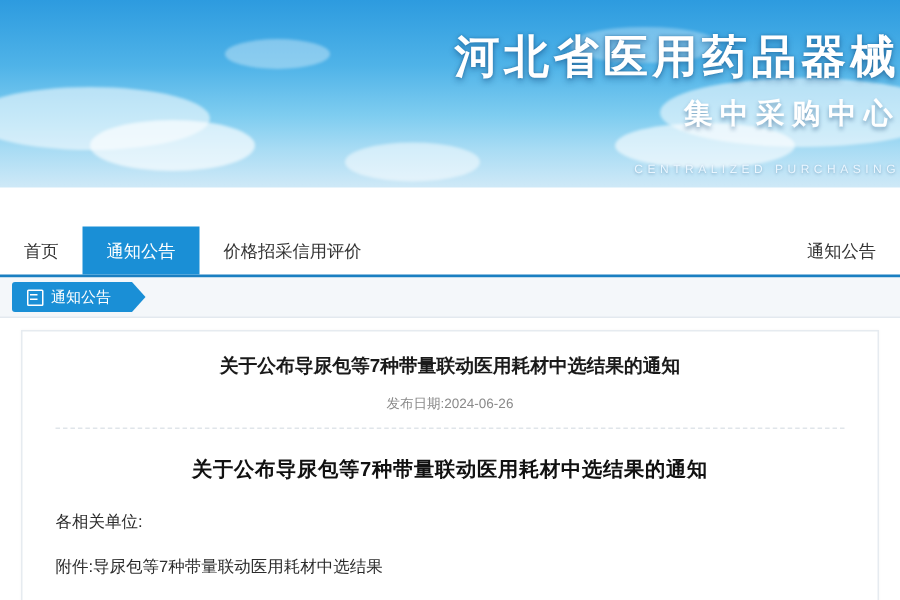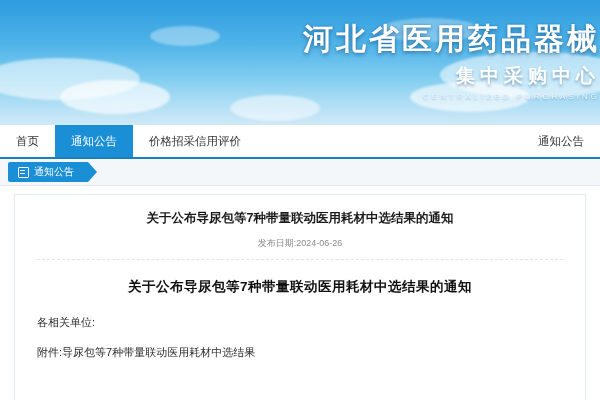--- a/index.html
+++ b/index.html
@@ -58,35 +58,36 @@
   .banner-sub {
     margin-top: 6px;
     font-family: "Liberation Serif", serif;
     font-weight: bold;
     font-size: 19px;
     letter-spacing: 5px;
     color: #ffffff;
     text-shadow: 0 2px 3px rgba(10,60,110,0.4);
   }
   .banner-en {
-    margin-top: 3px;
+    margin-top: 19px;
     font-size: 8px;
     letter-spacing: 3px;
     color: #eaf6ff;
     text-shadow: 0 1px 2px rgba(10,60,110,0.35);
   }
 
   
   .nav {
     display: flex;
     align-items: stretch;
     height: 32px;
     background: #ffffff;
     border-bottom: 2px solid #1a7fc1;
     font-size: 11.5px;
+    margin-top: 26px;
   }
   .nav-item {
     display: flex;
     align-items: center;
     justify-content: center;
     padding: 0 16px;
     color: #333;
     white-space: nowrap;
     cursor: pointer;
   }

